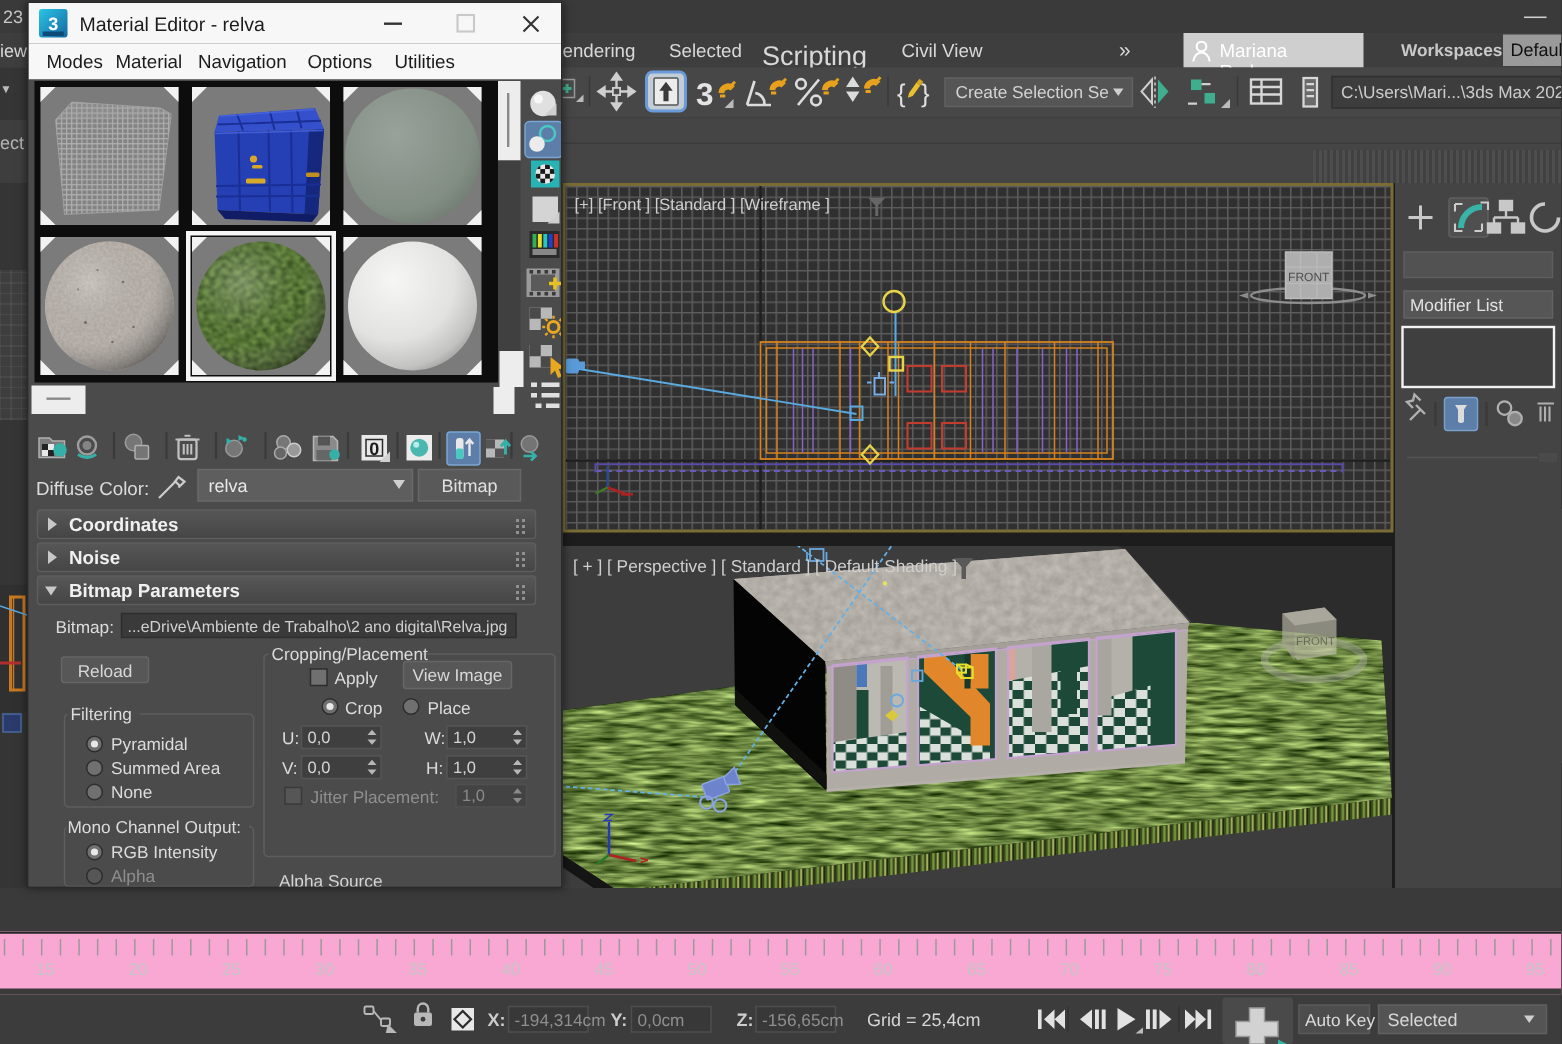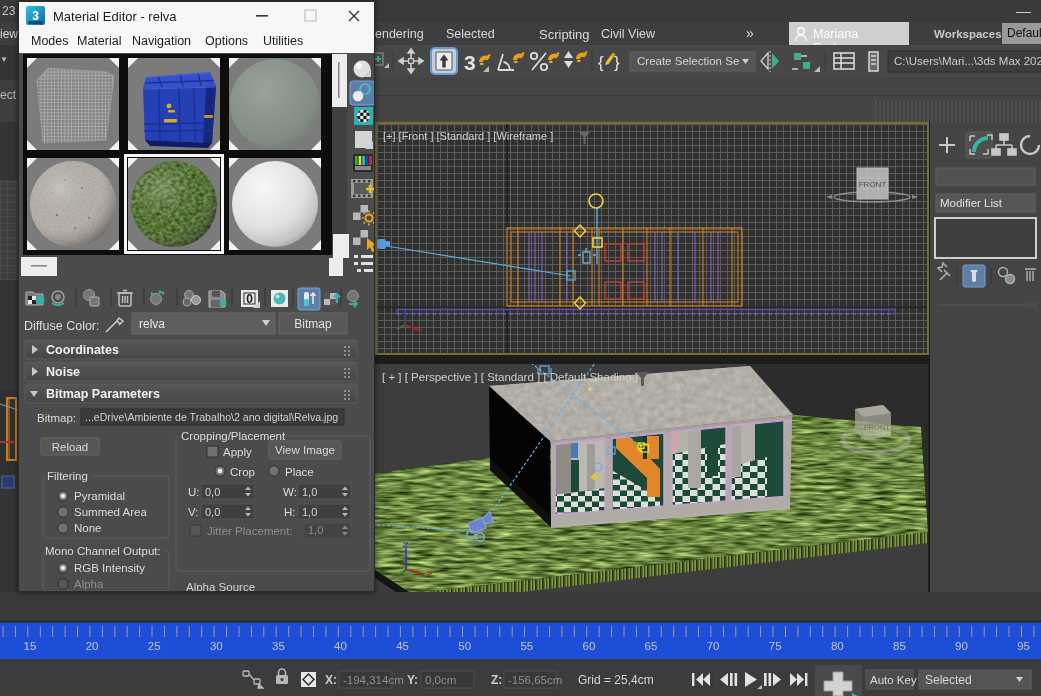--- a/index.html
+++ b/index.html
@@ -14,21 +14,21 @@
 <div id="stage">
 
   <div class="abs" style="left:0;top:0;width:1041px;height:22px;background:#3a3a3a;"></div>
   <div class="abs" style="left:2px;top:4px;color:#c8c8c8;font-size:12px;">23</div>
   <div class="abs" style="left:1016px;top:2px;color:#d0d0d0;font-size:15px;">—</div>
 
   <div class="abs" style="left:0;top:22px;width:1041px;height:23px;background:#3e3e3e;"></div>
   <div class="abs txt" style="left:0px;top:27px;font-size:12px;">iew</div>
   <div class="abs txt" style="left:375px;top:27px;font-size:12.5px;">endering</div>
   <div class="abs txt" style="left:446px;top:27px;font-size:12.5px;">Selected</div>
-  <div class="abs txt" style="left:539px;top:27px;font-size:13px;">Scripting</div>
+  <div class="abs txt" style="left:508px;top:27px;font-size:18px;">Scripting</div>
   <div class="abs txt" style="left:601px;top:27px;font-size:12.5px;">Civil View</div>
   <div class="abs txt" style="left:746px;top:25px;font-size:14px;">»</div>
   <div class="abs" style="left:789px;top:22px;width:120px;height:23px;background:#cfcfcf;"></div>
   <svg class="abs" style="left:793px;top:25px;" width="16" height="17" viewBox="0 0 16 17">
     <circle cx="8" cy="6" r="3.2" fill="none" stroke="#fff" stroke-width="1.4"></circle>
     <path d="M2.5 16 C3 11.5 6 10 8 10 C10 10 13 11.5 13.5 16" fill="none" stroke="#fff" stroke-width="1.4"></path>
   </svg>
   <div class="abs" style="left:813px;top:27px;color:#ffffff;font-size:12.5px;">Mariana Rodr...<span style="font-size:9px;">▼</span></div>
   <div class="abs txt" style="left:934px;top:28px;font-size:11.5px;color:#c9c9c9;font-weight:bold;">Workspaces:</div>
   <div class="abs" style="left:1002px;top:23px;width:39px;height:21px;background:#9a9a9a;color:#111;font-size:12px;padding-left:5px;padding-top:3px;box-sizing:border-box;overflow:hidden;">Default</div>
@@ -444,21 +444,21 @@
         <circle cx="73" cy="150" r="4.5" fill="none" stroke="#b0b0b0" stroke-width="1.5"></circle>
         <circle cx="80" cy="157" r="4.5" fill="#888" stroke="#b0b0b0" stroke-width="1.5"></circle>
         <path d="M96 147 h10 m-9 2 v10 m3 -10 v10 m3 -10 v10 m-8 -12 h4" stroke="#b0b0b0" stroke-width="1.4" fill="none"></path>
       </g>
       <line x1="8" y1="183" x2="95" y2="183" stroke="#555555" stroke-width="1"></line>
       <rect x="96" y="180" width="12" height="6" fill="#4a4a4a"></rect>
     </svg>
   </div>
 
   <div class="abs" style="left:0;top:592px;width:1041px;height:29px;background:#3a3a3a;"></div>
-  <div id="timeline" class="abs" style="left:0;top:621px;width:1041px;height:42px;background:#1d4ed8;">
+  <div id="timeline" class="abs" style="left:0;top:621px;width:1041px;height:42px;background:#f9a8d4;">
     <svg width="1041" height="42" viewBox="0 0 1041 42">
       <rect x="0" y="0" width="1041" height="1.5" fill="#262626"></rect>
       <g stroke="#9a9a9a" stroke-width="1">
           <path d="M3.0 5 V16 M15.4 5 V16 M27.8 5 V16 M40.3 5 V16 M52.7 5 V16 M65.1 5 V16 M77.5 5 V16 M89.9 5 V16 M102.4 5 V16 M114.8 5 V16 M127.2 5 V16 M139.6 5 V16 M152.0 5 V16 M164.5 5 V16 M176.9 5 V16 M189.3 5 V16 M201.7 5 V16 M214.1 5 V16 M226.6 5 V16 M239.0 5 V16 M251.4 5 V16 M263.8 5 V16 M276.2 5 V16 M288.7 5 V16 M301.1 5 V16 M313.5 5 V16 M325.9 5 V16 M338.3 5 V16 M350.8 5 V16 M363.2 5 V16 M375.6 5 V16 M388.0 5 V16 M400.4 5 V16 M412.9 5 V16 M425.3 5 V16 M437.7 5 V16 M450.1 5 V16 M462.5 5 V16 M475.0 5 V16 M487.4 5 V16 M499.8 5 V16 M512.2 5 V16 M524.6 5 V16 M537.1 5 V16 M549.5 5 V16 M561.9 5 V16 M574.3 5 V16 M586.7 5 V16 M599.2 5 V16 M611.6 5 V16 M624.0 5 V16 M636.4 5 V16 M648.8 5 V16 M661.3 5 V16 M673.7 5 V16 M686.1 5 V16 M698.5 5 V16 M710.9 5 V16 M723.4 5 V16 M735.8 5 V16 M748.2 5 V16 M760.6 5 V16 M773.0 5 V16 M785.5 5 V16 M797.9 5 V16 M810.3 5 V16 M822.7 5 V16 M835.1 5 V16 M847.6 5 V16 M860.0 5 V16 M872.4 5 V16 M884.8 5 V16 M897.2 5 V16 M909.7 5 V16 M922.1 5 V16 M934.5 5 V16 M946.9 5 V16 M959.3 5 V16 M971.8 5 V16 M984.2 5 V16 M996.6 5 V16 M1009.0 5 V16 M1021.4 5 V16 M1033.9 5 V16"></path>
         </g>
       <g font-family="Liberation Sans" font-size="11.5" fill="#c4c4c4" text-anchor="middle">
           <text x="30.0" y="29">15</text>
           <text x="92.1" y="29">20</text>
           <text x="154.2" y="29">25</text>
           <text x="216.3" y="29">30</text>

